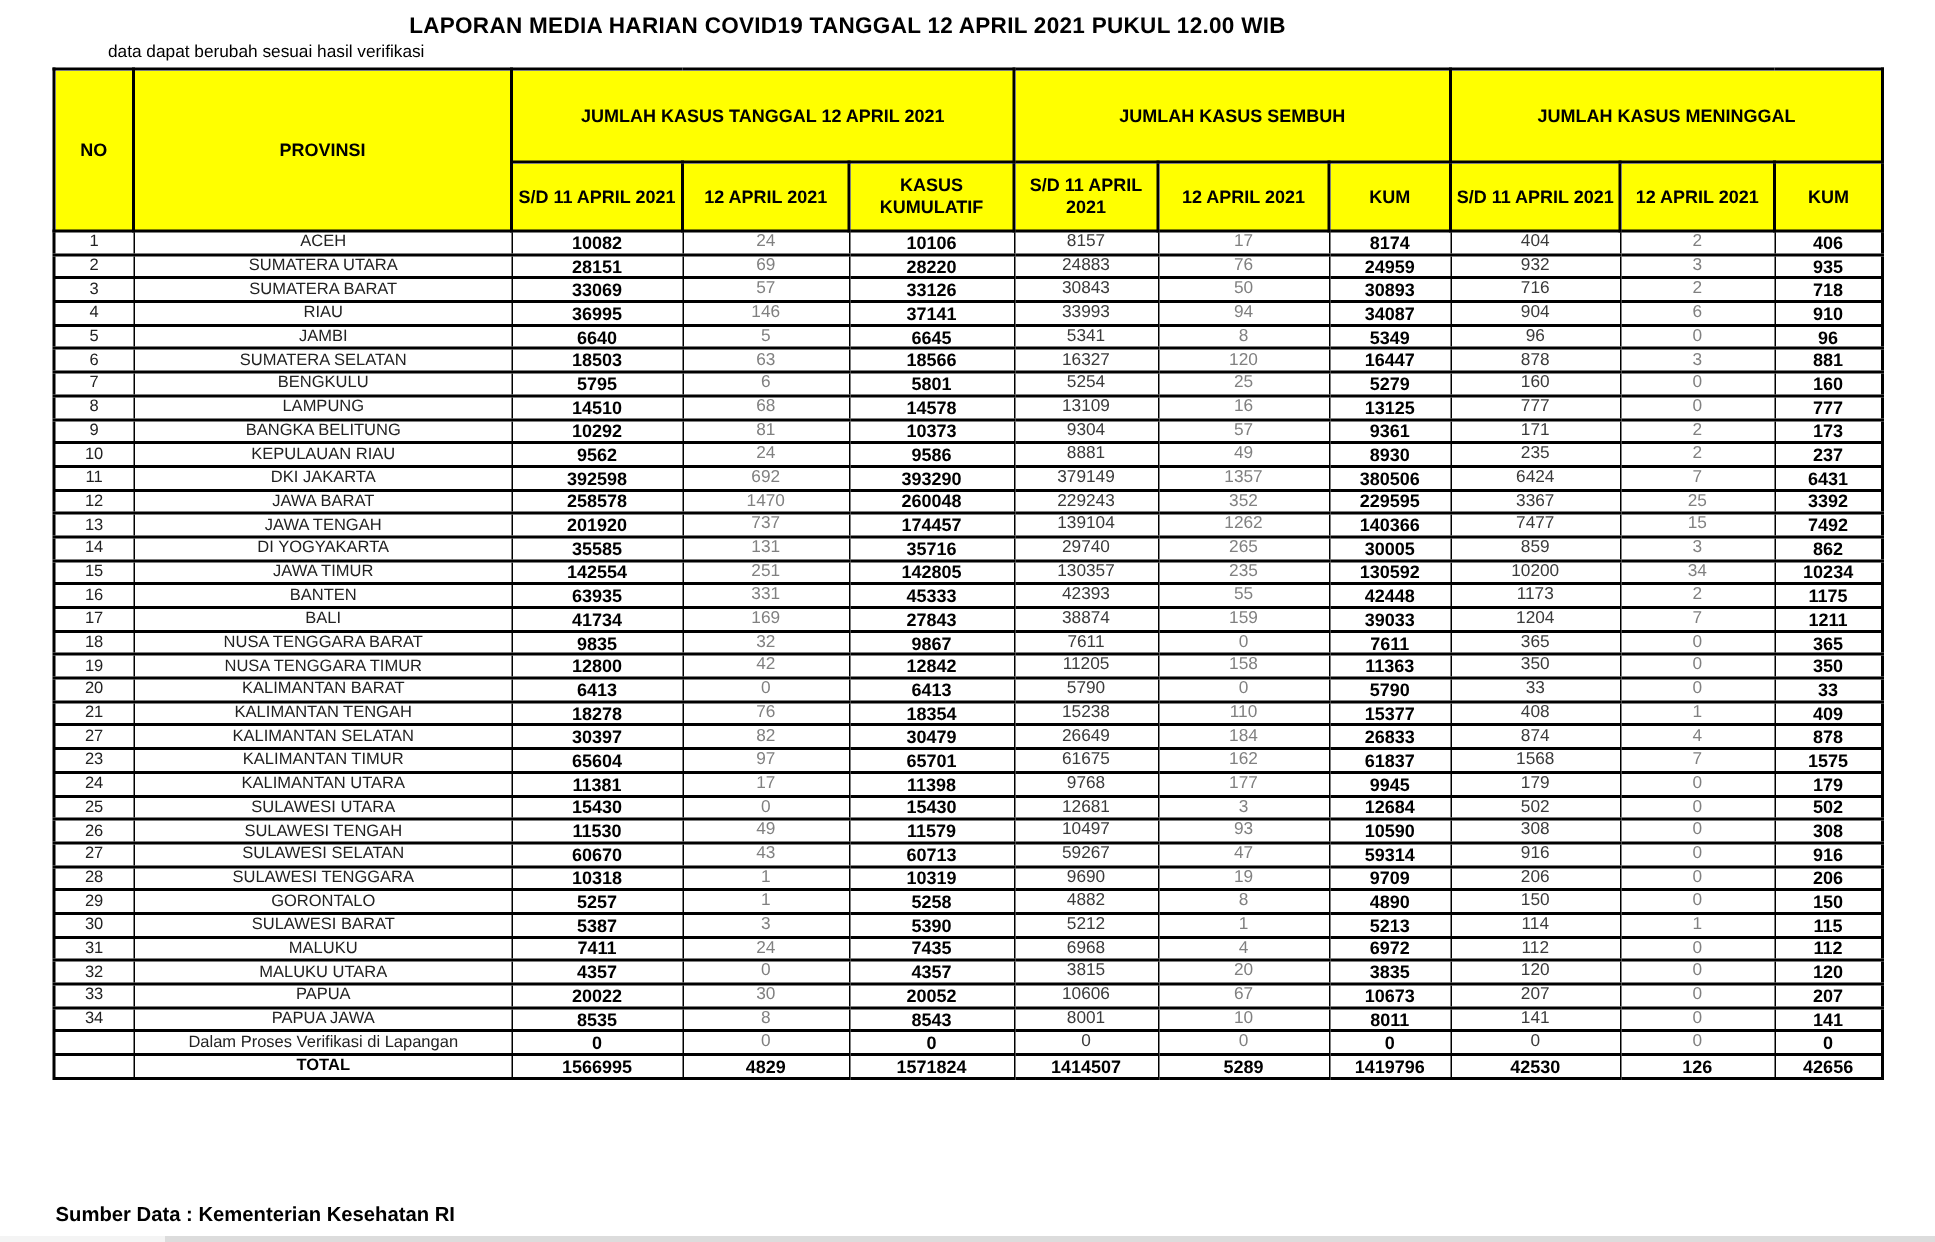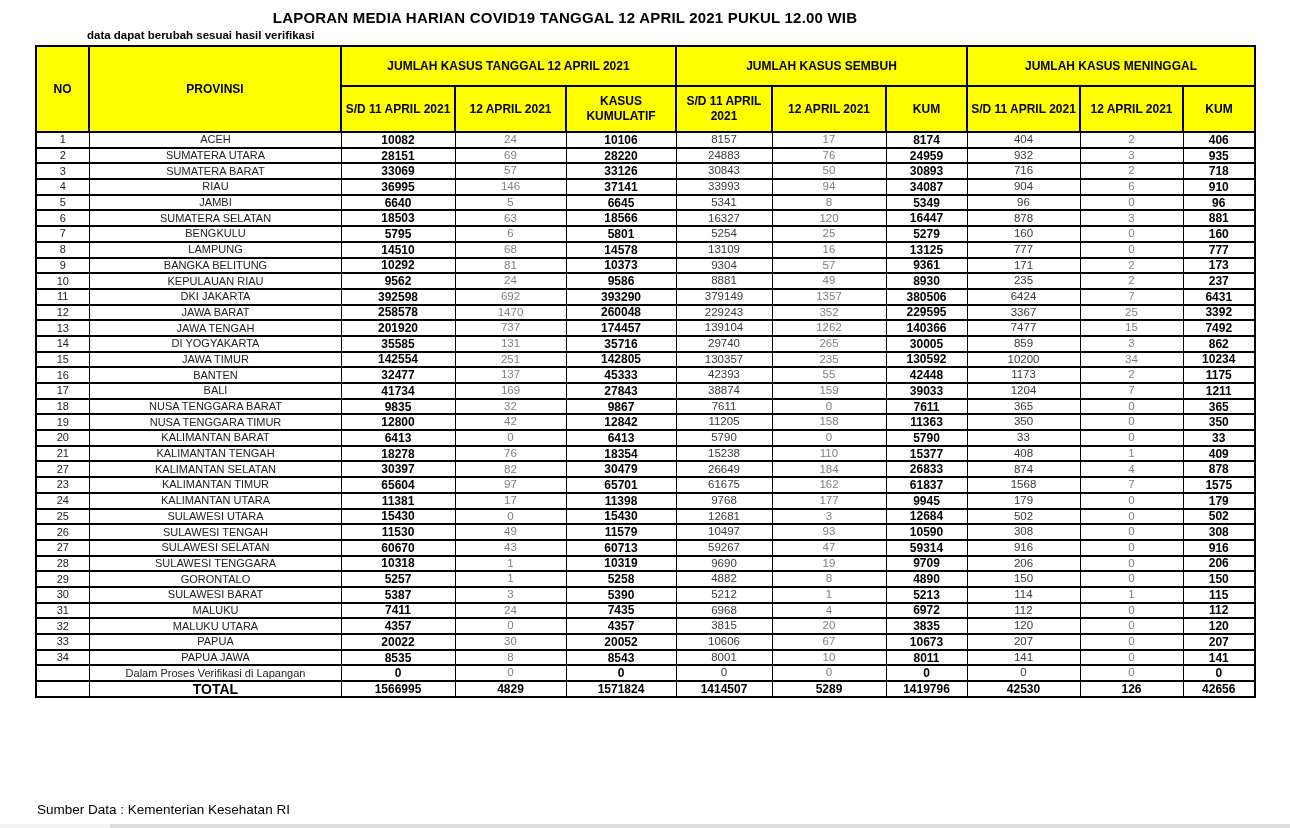--- a/index.html
+++ b/index.html
@@ -16,22 +16,22 @@
     position:relative;
     overflow:hidden;
   }
   .report-title{
     position:absolute;top:9px;left:0;width:1130px;
     text-align:center;
     font-size:15px;font-weight:bold;color:#000;
     letter-spacing:.2px;
   }
   .data-note{
-    position:absolute;top:29px;left:87px;
-    font-size:11.5px;font-weight:bold;color:#000;
+    position:absolute;top:29px;left:72px;
+    font-size:11.5px;font-weight:normal;color:#000;
   }
   .table-wrap{
     position:absolute;top:45px;left:35px;
   }
   table{
     border-collapse:collapse;
     table-layout:fixed;
   }
   th,td{
     border:1px solid var(--border);
@@ -43,40 +43,40 @@
   th{
     background:var(--header-bg);
     font-weight:bold;
     font-size:12px;
     text-align:center;
     color:#000;
     border-width:2px;
     white-space:normal;
     line-height:1.25;
   }
-  tr.group-row th{height:40px;}
+  tr.group-row th{height:62px;}
   tr.sub-row th{height:46px;}
   td{
     height:15.7px;
     font-size:11.5px;
     line-height:1;
     border-top-width:2px;
     border-bottom-width:2px;
   }
   table{border:2px solid var(--border);}
   .c-no{text-align:center;color:#222;font-size:11px;}
   .c-prov{text-align:center;color:#222;font-size:11px;padding-left:4px;}
   .c-bold{text-align:center;font-weight:bold;color:#000;font-size:12px;}
   .c-gray{text-align:center;color:var(--muted);}
   .c-dark{text-align:center;color:var(--dark);}
   tr.total td{font-weight:bold;color:#000;font-size:12px;}
-  tr.total .c-prov{font-size:14px;}
+  tr.total .c-prov{font-size:11px;}
   .data-source{
     position:absolute;top:802px;left:37px;
-    font-size:13.5px;font-weight:normal;color:#000;
+    font-size:13.5px;font-weight:bold;color:#000;
   }
   .hscrollbar{
     position:absolute;bottom:0;left:0;width:1290px;height:4px;
     background:#f4f4f4;
   }
   .hscrollbar .thumb{
     position:absolute;left:110px;top:0;right:0;height:4px;
     background:#dcdcdc;
   }
 </style>
@@ -313,22 +313,22 @@
           <td class="c-dark">130357</td>
           <td class="c-gray">235</td>
           <td class="c-bold">130592</td>
           <td class="c-dark">10200</td>
           <td class="c-gray">34</td>
           <td class="c-bold">10234</td>
         </tr>
         <tr>
           <td class="c-no">16</td>
           <td class="c-prov">BANTEN</td>
-          <td class="c-bold">32477</td>
-          <td class="c-gray">137</td>
+          <td class="c-bold">63935</td>
+          <td class="c-gray">331</td>
           <td class="c-bold">45333</td>
           <td class="c-dark">42393</td>
           <td class="c-gray">55</td>
           <td class="c-bold">42448</td>
           <td class="c-dark">1173</td>
           <td class="c-gray">2</td>
           <td class="c-bold">1175</td>
         </tr>
         <tr>
           <td class="c-no">17</td>

